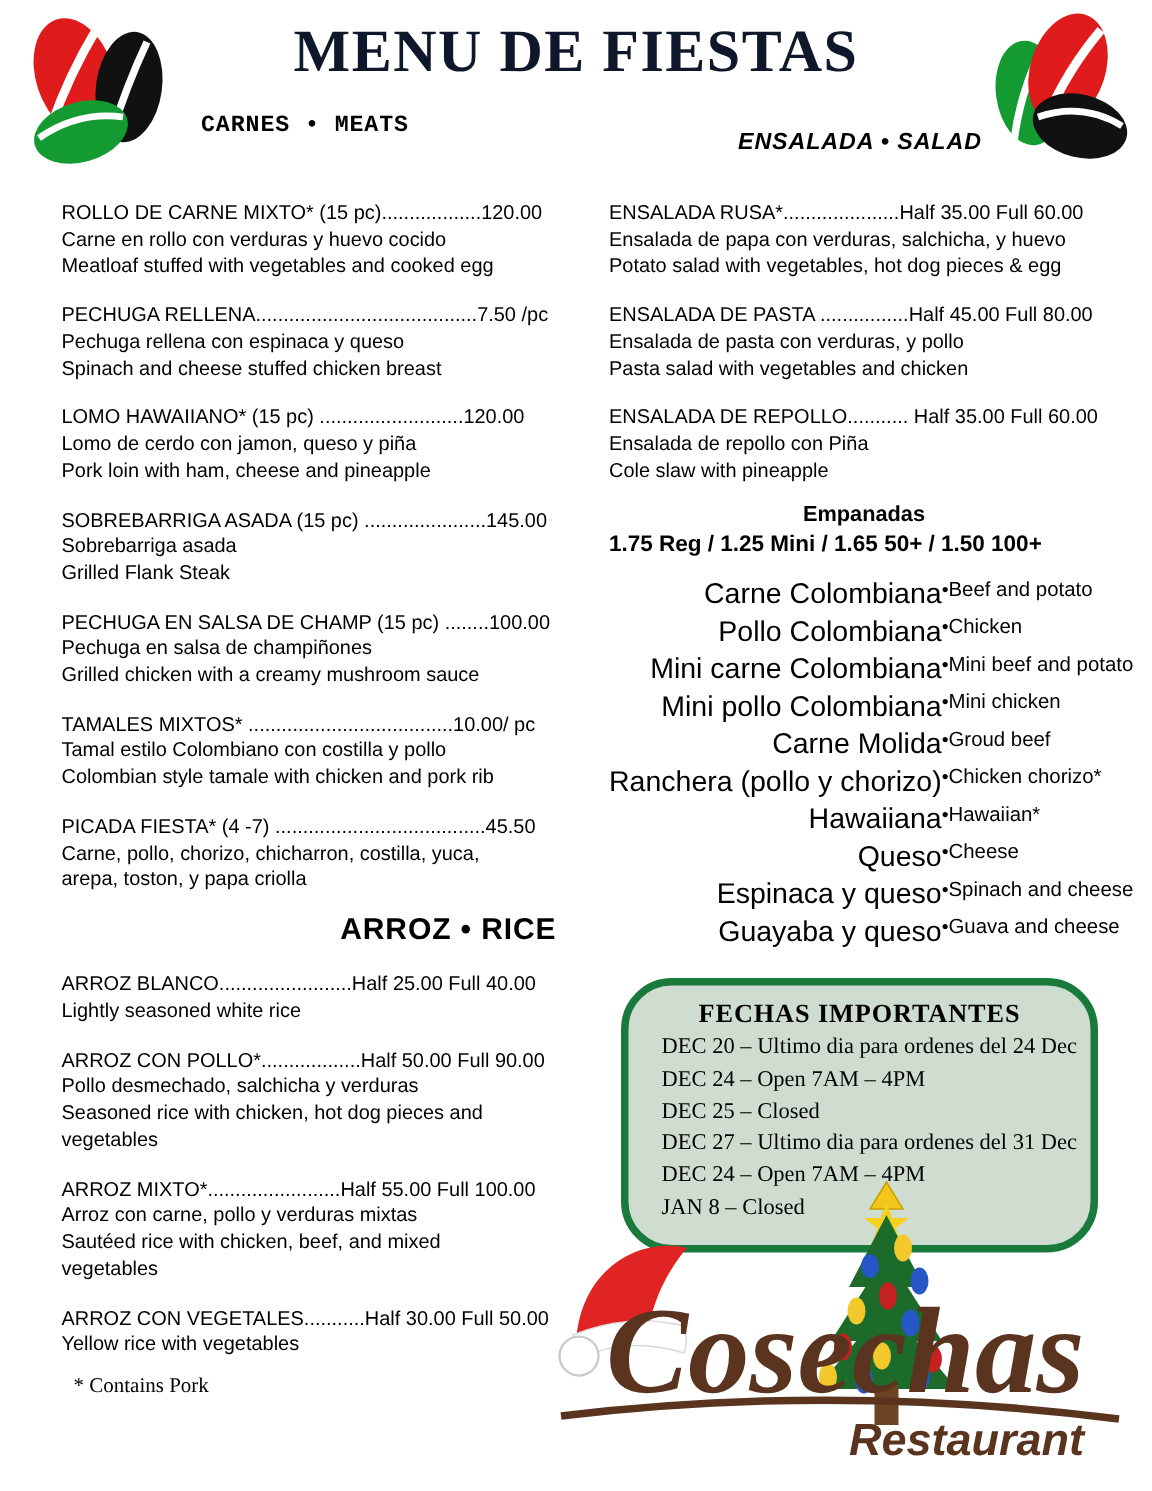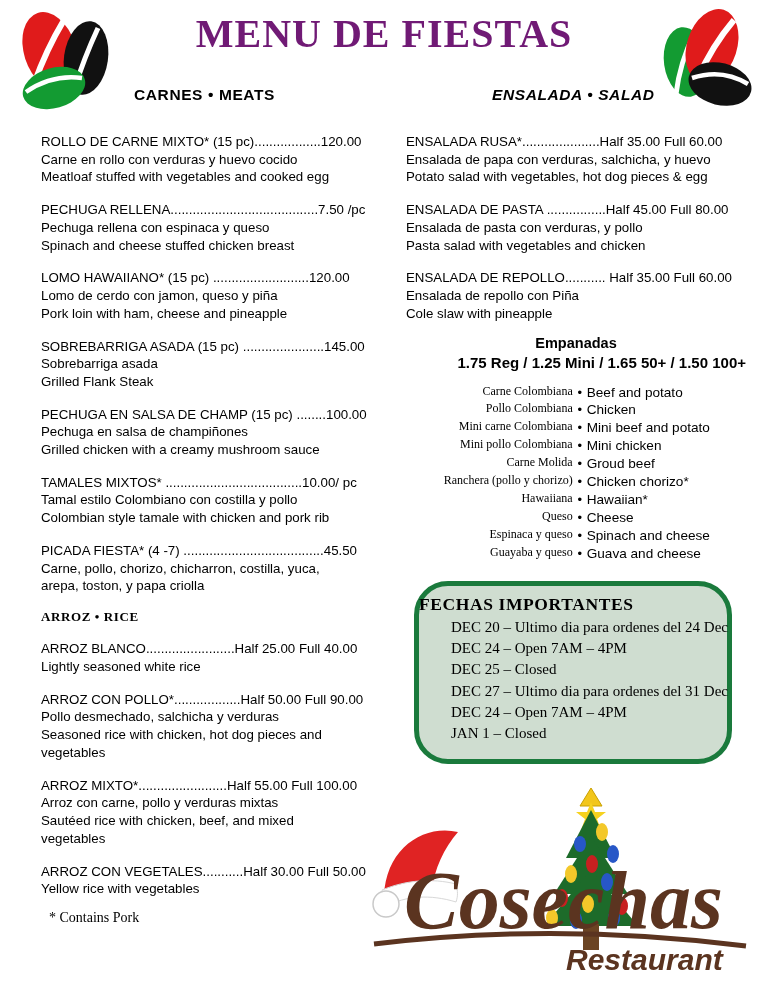--- a/index.html
+++ b/index.html
@@ -23,38 +23,38 @@
   }
   .title {
     position: absolute;
     left: 0; right: 0;
     top: 14px;
     text-align: center;
     font-family: "Liberation Serif", serif;
     font-weight: bold;
     font-size: 40px;
     letter-spacing: 1px;
-    color: #701a75;
+    color: #0f172a;
     line-height: 1;
   }
   .beans {
     position: absolute;
     width: 110px;
     height: 105px;
   }
   .beans.left  { left: 12px;  top: 6px; }
   .beans.right { right: 8px;  top: 6px; }
 
   .section-head {
     position: absolute;
     font-size: 15.5px;
     font-weight: bold;
     letter-spacing: .6px;
   }
-  .head-carnes  { left: 134px; top: 86px; }
+  .head-carnes  { left: 134px; top: 74px; font-family: Liberation Mono, monospace; }
   .head-ensalada{ left: 492px; top: 86px; font-style: italic; }
 
   
   .columns {
     position: absolute;
     top: 118px;
     left: 0;
     width: 768px;
   }
   .col {
@@ -70,57 +70,56 @@
     white-space: nowrap;
     line-height: 1.32;
     margin-top: 15px;
   }
   .item .desc {
     font-size: 13.3px;
     line-height: 1.34;
   }
 
   .rice-head {
-    text-align: left;
-    font-size: 13px;
+    text-align: right;
+    font-size: 20px;
     font-weight: bold;
     letter-spacing: .6px;
     margin: 14px 0 13px 0;
-    font-family: Liberation Serif, serif;
   }
 
   .footnote {
     font-family: "Liberation Serif", serif;
     font-size: 14px;
     margin-top: 9px;
     padding-left: 8px;
   }
 
   
   .empanadas-title {
     text-align: center;
     font-size: 14.5px;
     font-weight: bold;
   }
   .empanadas-prices {
-    text-align: right;
+    text-align: left;
     font-size: 15px;
     font-weight: bold;
     margin-top: 3px;
   }
   .emp-table {
     margin-top: 13px;
     width: 100%;
     border-collapse: collapse;
   }
   .emp-table td { padding: 0; vertical-align: top; }
   .emp-es {
     text-align: right;
-    font-family: Liberation Serif, serif;
-    font-size: 12px;
+    font-family: Liberation Sans, sans-serif;
+    font-size: 19px;
     line-height: 1.32;
     padding-right: 10px;
     white-space: nowrap;
   }
   .emp-dot {
     width: 14px;
     text-align: center;
     font-size: 13px;
     line-height: 1.32;
   }
@@ -140,29 +139,29 @@
     border: 5px solid #1a7a3c;
     border-radius: 34px;
     background: #cfddd0;
     padding: 8px 0 14px 0;
     box-sizing: border-box;
   }
   .dates-title {
     font-family: "Liberation Serif", serif;
     font-weight: bold;
     font-size: 17.5px;
-    text-align: left;
+    text-align: center;
     letter-spacing: .6px;
     margin-bottom: 2px;
   }
   .dates-line {
     font-family: "Liberation Serif", serif;
     font-size: 15px;
     line-height: 1.42;
-    padding-left: 32px;
+    padding-left: 22px;
     white-space: nowrap;
   }
 
   
   .logo {
     position: absolute;
     left: 366px;
     top: 786px;
     width: 396px;
     height: 188px;
@@ -347,21 +346,21 @@
     </tbody>
       </table>
 
     <div class="dates-box">
       <div class="dates-title">FECHAS  IMPORTANTES</div>
       <div class="dates-line">DEC 20 – Ultimo dia para ordenes del 24 Dec</div>
       <div class="dates-line">DEC 24 – Open 7AM – 4PM</div>
       <div class="dates-line">DEC 25 – Closed</div>
       <div class="dates-line">DEC 27 – Ultimo dia para ordenes del 31 Dec</div>
       <div class="dates-line">DEC 24 – Open 7AM – 4PM</div>
-      <div class="dates-line">JAN    1 – Closed</div>
+      <div class="dates-line">JAN    8 – Closed</div>
     </div>
   </div>
 </div>
 
 <div class="logo">
   <svg viewBox="0 0 396 188" width="396" height="188">
 
     <g>
       <polygon points="214,20 236,20 225,2" fill="#f2c61b" stroke="#c9a000" stroke-width="1"></polygon>
       <polygon points="225,16 229,26 240,26 231,33 235,44 225,37 215,44 219,33 210,26 221,26" fill="#f6d21f"></polygon>

